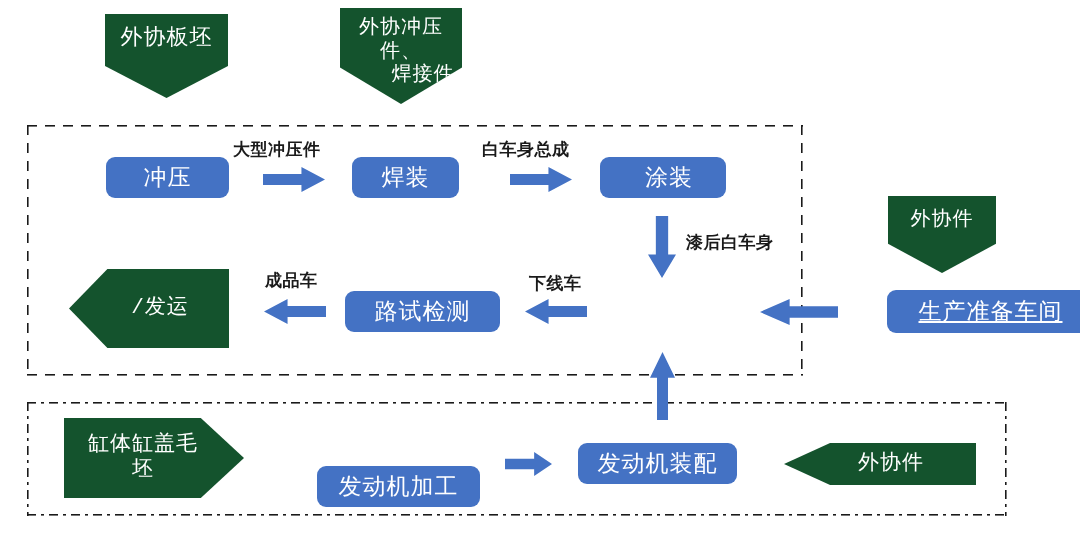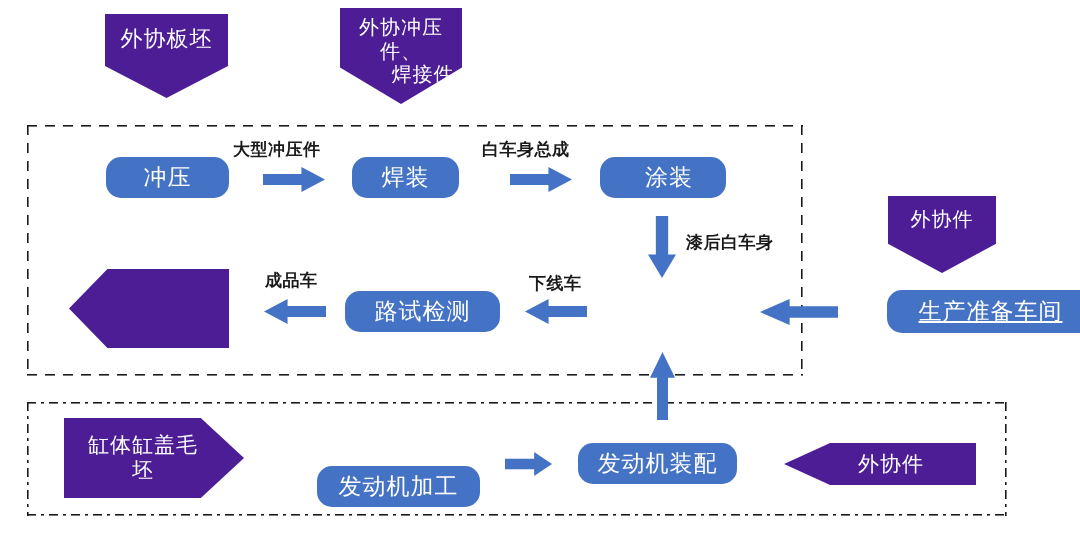--- a/index.html
+++ b/index.html
@@ -33,45 +33,46 @@
       repeating-linear-gradient(to right, #1a1a1a 0 10px, transparent 10px 18px) left top / 100% 1.6px no-repeat,
       repeating-linear-gradient(to right, #1a1a1a 0 10px, transparent 10px 18px) left bottom / 100% 1.6px no-repeat,
       repeating-linear-gradient(to bottom, #1a1a1a 0 10px, transparent 10px 18px) left top / 1.6px 100% no-repeat,
       repeating-linear-gradient(to bottom, #1a1a1a 0 10px, transparent 10px 18px) right top / 1.6px 100% no-repeat;
   }
 
   
   .pbox {
     position: absolute;
     background: #4472C4;
-    border-radius: 15px;
+    border-radius: 9px;
     color: #ffffff;
     display: flex;
     align-items: center;
     justify-content: center;
     text-align: center;
     font-size: 23px;
     letter-spacing: 1px;
     line-height: 1.15;
     box-sizing: border-box;
   }
 
   
   .pent {
     position: absolute;
-    background: #4c1d95;
+    background: #14532d;
     color: #ffffff;
     display: flex;
     align-items: center;
     justify-content: center;
     text-align: center;
     font-size: 22px;
     line-height: 1.18;
     letter-spacing: 1px;
     box-sizing: border-box;
+    font-family: Liberation Mono, monospace;
   }
   .pent-down {
     clip-path: polygon(0% 0%, 100% 0%, 100% 62%, 50% 100%, 0% 62%);
     align-items: flex-start;
     padding-top: 12px;
   }
   .pent-down.two-line {
     padding-top: 8px;
   }
   .pent-left {
@@ -148,20 +149,21 @@
   <div class="pbox" style="left:600px; top:157px; width:126px; height:41px;padding-left:12px;">
     <span>涂装</span>
   </div>
 
   <div class="arrow arrow-down" style="left:648px; top:216px; width:28px; height:62px;"></div>
 
   <div class="flabel" style="left:686px; top:231px;">漆后白车身</div>
 
   <div class="pent pent-left" style="left:69px; top:269px; width:160px; height:79px; font-size:21px;">
     <span style="display:block;">
+      <span style="display:block;">/发运</span>
     </span>
   </div>
 
   <div class="flabel" style="left:265px; top:269px;">成品车</div>
 
   <div class="arrow arrow-left" style="left:264px; top:299px; width:62px; height:25px;"></div>
 
   <div class="pbox" style="left:345px; top:291px; width:155px; height:41px;">
     <span>路试检测</span>
   </div>

